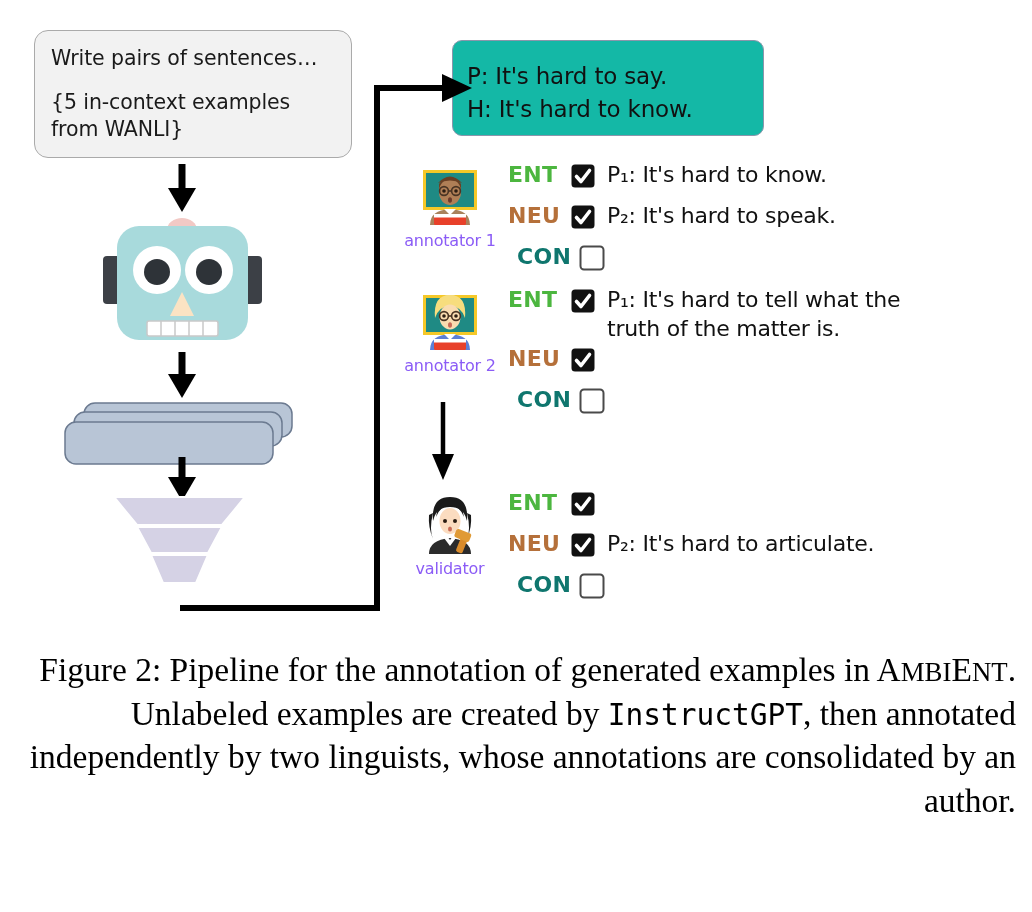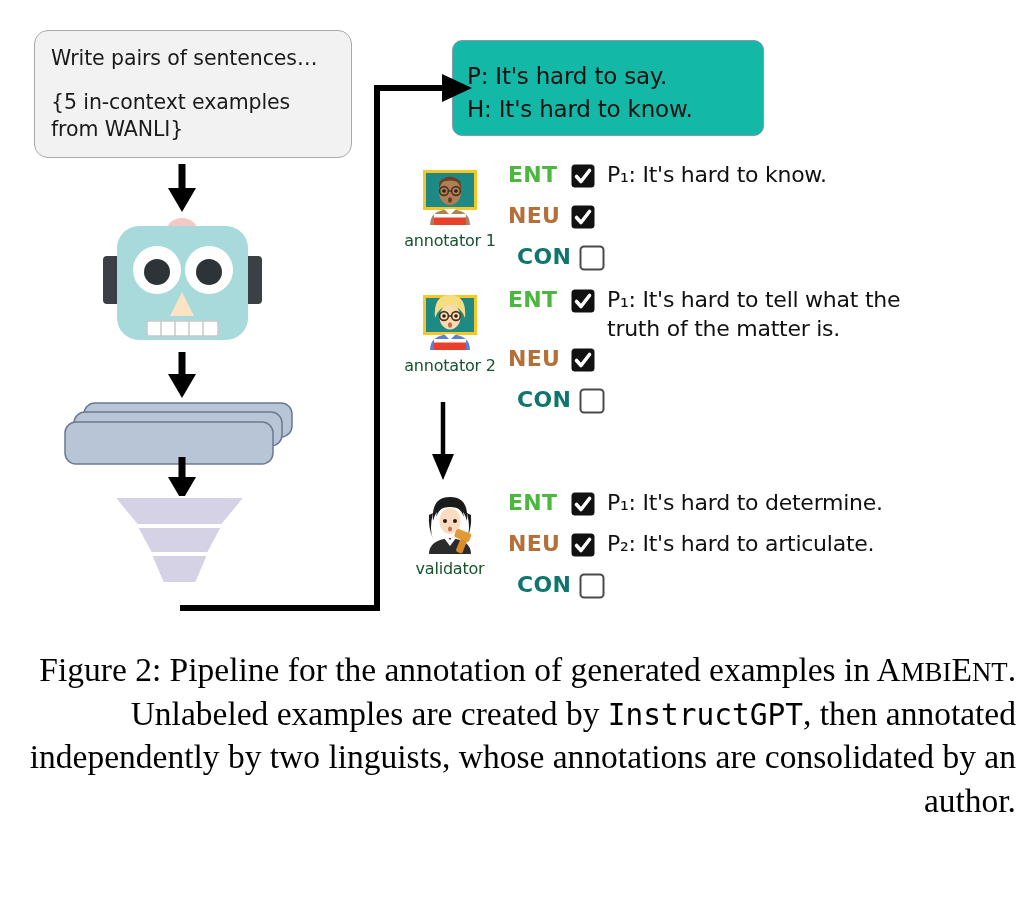--- a/index.html
+++ b/index.html
@@ -90,21 +90,21 @@
   
   .anno-row { position: absolute; }
   .avatar-col {
     position: absolute;
     width: 92px;
     text-align: center;
   }
   .avatar-img { width: 66px; height: 66px; margin: 0 auto; display: block; }
   .avatar-label {
     font-size: 16px;
-    color: #14532d;
+    color: #8b5cf6;
     margin-top: 2px;
     white-space: nowrap;
     letter-spacing: -0.2px;
   }
 
   .labels-col { position: absolute; }
   .label-line {
     display: flex;
     align-items: flex-start;
     height: 41px;
@@ -255,20 +255,21 @@
             <path d="M6.5 13.5 L11 18.5 L19.5 7.5" stroke="#ffffff" stroke-width="3.6" fill="none" stroke-linecap="round" stroke-linejoin="round"></path>
           </svg>
           <span class="sent">P₁: It's hard to know.</span>
         </div>
         <div class="label-line">
           <span class="tag neu">NEU</span>
           <svg class="cbox" width="26" height="26" viewBox="0 0 26 26">
             <rect x="1.5" y="1.5" width="23" height="23" rx="3.5" fill="#111111"></rect>
             <path d="M6.5 13.5 L11 18.5 L19.5 7.5" stroke="#ffffff" stroke-width="3.6" fill="none" stroke-linecap="round" stroke-linejoin="round"></path>
           </svg>
+          <span class="sent">P₂: It's hard to speak.</span>
         </div>
         <div class="label-line">
           <span class="tag con">CON</span>
           <svg class="cbox" width="26" height="26" viewBox="0 0 26 26">
             <rect x="1.5" y="1.5" width="23" height="23" rx="3.5" fill="#ffffff" stroke="#4a4a4a" stroke-width="2"></rect>
           </svg>
           <span class="sent"></span>
         </div>
       </div>
     </div>
@@ -346,21 +347,20 @@
         <div class="avatar-label">validator</div>
       </div>
 
       <div class="labels-col" style="left:508px; top:488px;">
         <div class="label-line">
           <span class="tag ent">ENT</span>
           <svg class="cbox" width="26" height="26" viewBox="0 0 26 26">
             <rect x="1.5" y="1.5" width="23" height="23" rx="3.5" fill="#111111"></rect>
             <path d="M6.5 13.5 L11 18.5 L19.5 7.5" stroke="#ffffff" stroke-width="3.6" fill="none" stroke-linecap="round" stroke-linejoin="round"></path>
           </svg>
-          <span class="sent">P₁: It's hard to determine.</span>
         </div>
         <div class="label-line">
           <span class="tag neu">NEU</span>
           <svg class="cbox" width="26" height="26" viewBox="0 0 26 26">
             <rect x="1.5" y="1.5" width="23" height="23" rx="3.5" fill="#111111"></rect>
             <path d="M6.5 13.5 L11 18.5 L19.5 7.5" stroke="#ffffff" stroke-width="3.6" fill="none" stroke-linecap="round" stroke-linejoin="round"></path>
           </svg>
           <span class="sent">P₂: It's hard to articulate.</span>
         </div>
         <div class="label-line">

